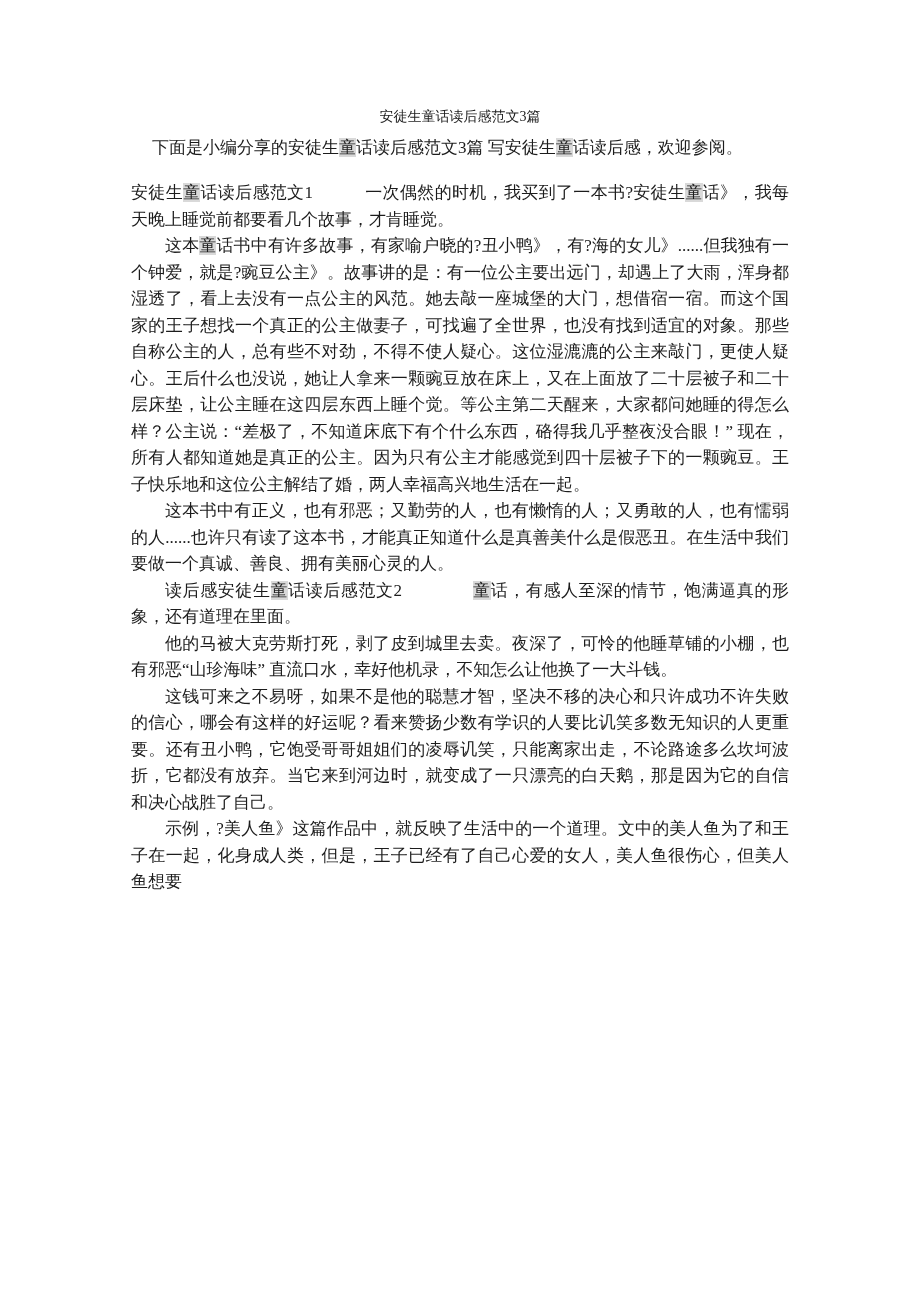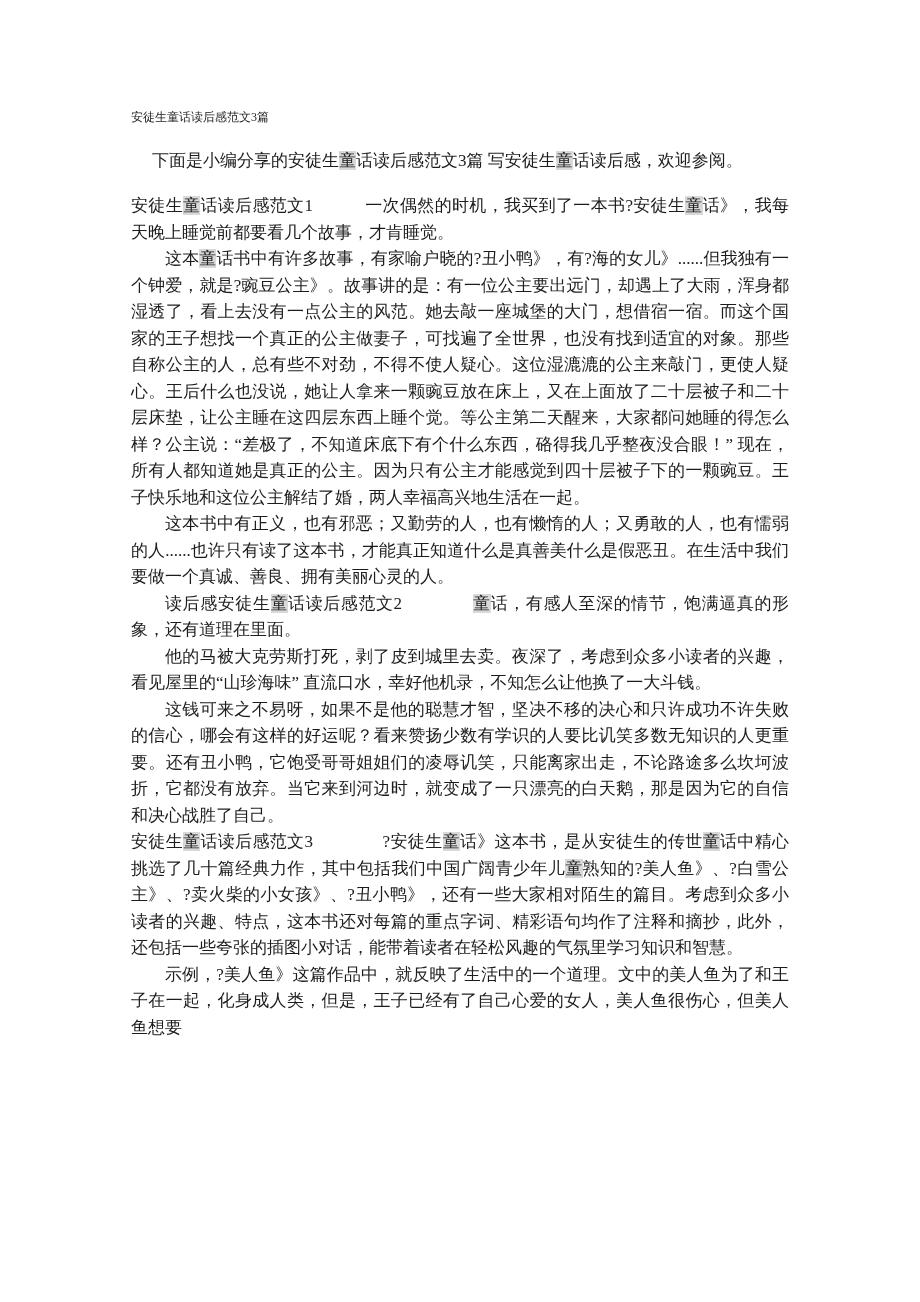--- a/index.html
+++ b/index.html
@@ -14,24 +14,25 @@
     height: 1302px;
     margin: 0;
     background: var(--page-bg, #ffffff);
     color: var(--text-color, #1c1c1c);
     font-family: "Liberation Serif", "DejaVu Serif", serif;
     font-size: 17px;
     padding: 104px 131px 0 131px;
     overflow: hidden;
   }
   .doc-title {
-    font-size: 12px;
+    text-align: center;
+    font-size: 14px;
     font-weight: normal;
     line-height: 26.5px;
-    margin: 0 0 17px 0;
+    margin: 0 0 4px 0;
   }
   .intro {
     margin: 4px 0 19px 0;
     line-height: 26.5px;
     text-indent: 21px;
     text-align: justify;
   }
   .body-text .para {
     margin: 0;
     line-height: 26.5px;
@@ -51,18 +52,17 @@
 <div class="page">
   <div class="doc-title">安徒生童话读后感范文3篇</div>
 
   <p class="intro hl-scan">下面是小编分享的安徒生<span class="hl">童</span>话读后感范文3篇 写安徒生<span class="hl">童</span>话读后感，欢迎参阅。</p>
 
   <div class="body-text">
     <p class="para hl-scan">安徒生<span class="hl">童</span>话读后感范文1　　　一次偶然的时机，我买到了一本书?安徒生<span class="hl">童</span>话》，我每天晚上睡觉前都要看几个故事，才肯睡觉。</p>
     <p class="para indent hl-scan">这本<span class="hl">童</span>话书中有许多故事，有家喻户晓的?丑小鸭》，有?海的女儿》......但我独有一个钟爱，就是?豌豆公主》。故事讲的是：有一位公主要出远门，却遇上了大雨，浑身都湿透了，看上去没有一点公主的风范。她去敲一座城堡的大门，想借宿一宿。而这个国家的王子想找一个真正的公主做妻子，可找遍了全世界，也没有找到适宜的对象。那些自称公主的人，总有些不对劲，不得不使人疑心。这位湿漉漉的公主来敲门，更使人疑心。王后什么也没说，她让人拿来一颗豌豆放在床上，又在上面放了二十层被子和二十层床垫，让公主睡在这四层东西上睡个觉。等公主第二天醒来，大家都问她睡的得怎么样？公主说：“差极了，不知道床底下有个什么东西，硌得我几乎整夜没合眼！” 现在，所有人都知道她是真正的公主。因为只有公主才能感觉到四十层被子下的一颗豌豆。王子快乐地和这位公主解结了婚，两人幸福高兴地生活在一起。</p>
     <p class="para indent hl-scan">这本书中有正义，也有邪恶；又勤劳的人，也有懒惰的人；又勇敢的人，也有懦弱的人......也许只有读了这本书，才能真正知道什么是真善美什么是假恶丑。在生活中我们要做一个真诚、善良、拥有美丽心灵的人。</p>
     <p class="para indent hl-scan">读后感安徒生<span class="hl">童</span>话读后感范文2　　　　<span class="hl">童</span>话，有感人至深的情节，饱满逼真的形象，还有道理在里面。</p>
-    <p class="para indent hl-scan">他的马被大克劳斯打死，剥了皮到城里去卖。夜深了，考虑到众多小读者的兴趣，看见屋里的“山珍海味” 直流口水，幸好他机录，不知怎么让他换了一大斗钱。</p>
+    <p class="para indent hl-scan">他的马被大克劳斯打死，剥了皮到城里去卖。夜深了，可怜的他睡草铺的小棚，也有邪恶“山珍海味” 直流口水，幸好他机录，不知怎么让他换了一大斗钱。</p>
     <p class="para indent hl-scan">这钱可来之不易呀，如果不是他的聪慧才智，坚决不移的决心和只许成功不许失败的信心，哪会有这样的好运呢？看来赞扬少数有学识的人要比讥笑多数无知识的人更重要。还有丑小鸭，它饱受哥哥姐姐们的凌辱讥笑，只能离家出走，不论路途多么坎坷波折，它都没有放弃。当它来到河边时，就变成了一只漂亮的白天鹅，那是因为它的自信和决心战胜了自己。</p>
-    <p class="para hl-scan">安徒生<span class="hl">童</span>话读后感范文3　　　　?安徒生<span class="hl">童</span>话》这本书，是从安徒生的传世<span class="hl">童</span>话中精心挑选了几十篇经典力作，其中包括我们中国广阔青少年儿<span class="hl">童</span>熟知的?美人鱼》、?白雪公主》、?卖火柴的小女孩》、?丑小鸭》，还有一些大家相对陌生的篇目。考虑到众多小读者的兴趣、特点，这本书还对每篇的重点字词、精彩语句均作了注释和摘抄，此外，还包括一些夸张的插图小对话，能带着读者在轻松风趣的气氛里学习知识和智慧。</p>
     <p class="para indent hl-scan">示例，?美人鱼》这篇作品中，就反映了生活中的一个道理。文中的美人鱼为了和王子在一起，化身成人类，但是，王子已经有了自己心爱的女人，美人鱼很伤心，但美人鱼想要</p>
   </div>
 </div>
 
 </body></html>

